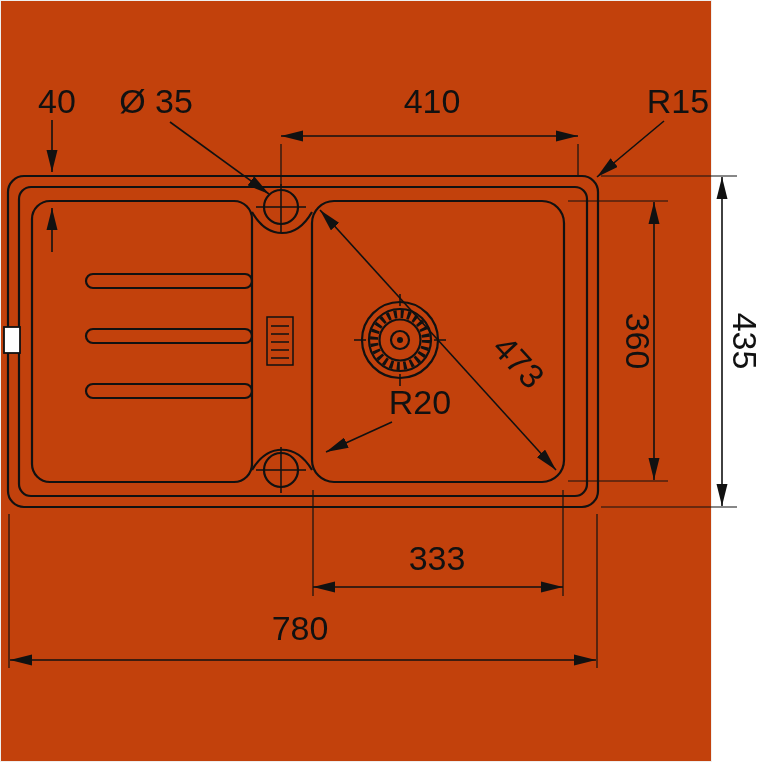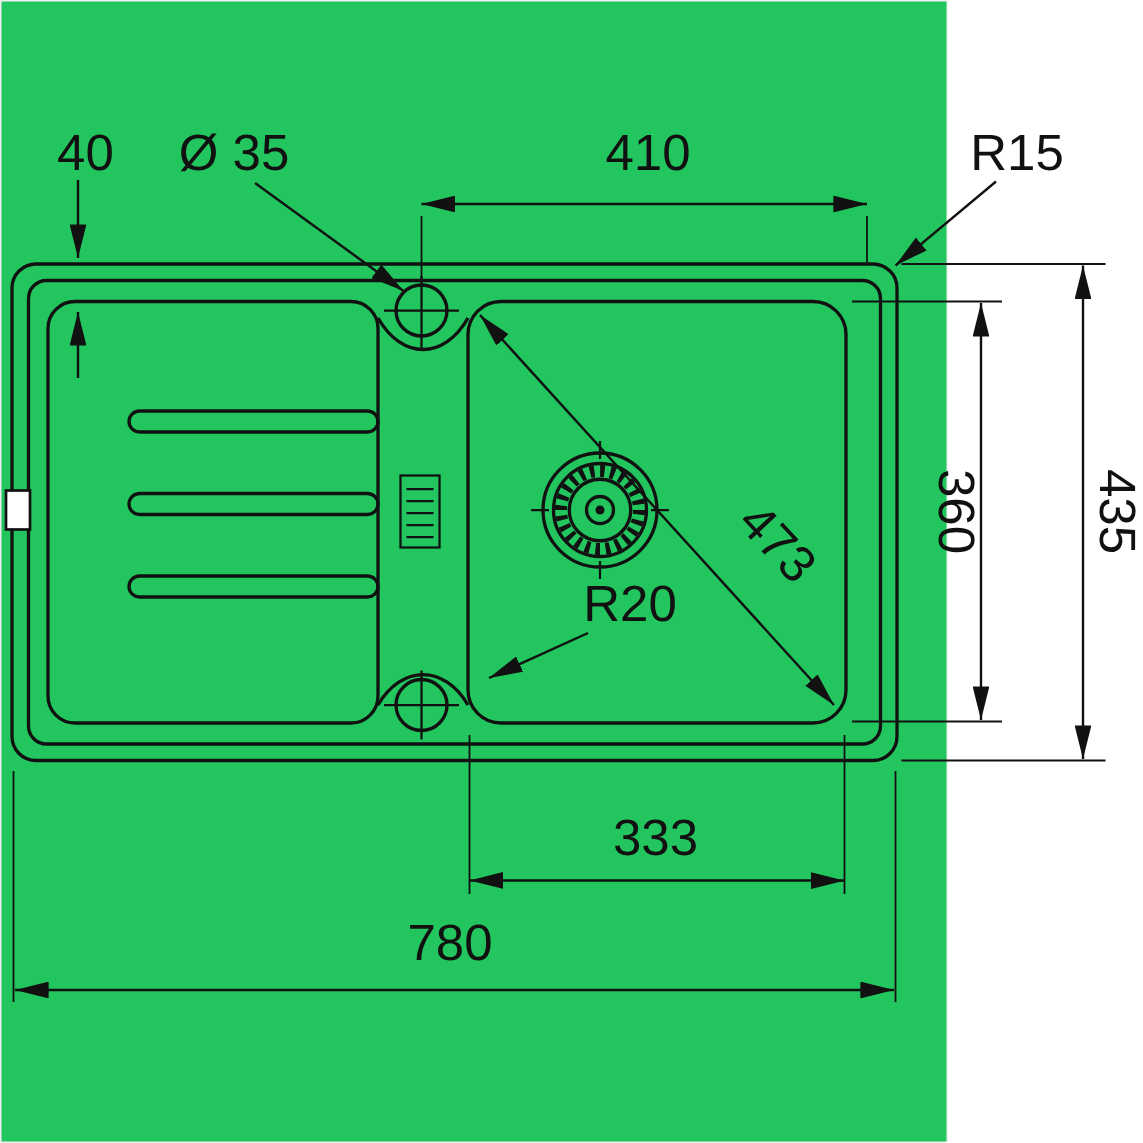--- a/index.html
+++ b/index.html
@@ -1,19 +1,19 @@
 <!DOCTYPE html>
 <html><head>
 <meta charset="utf-8">
 <style>
   html,body{margin:0;padding:0;background:#ffffff;}
   .canvas{
     position:relative;
-    width:632px;height:762px;
-    background:#22c55e;
+    width:712px;height:762px;
+    background:#c2410c;
     box-shadow: inset 0 0 0 1px #efefef;
     font-family:"Liberation Sans", sans-serif;
   }
   svg{display:block;}
   .outline{fill:none;stroke:#111;stroke-width:2.2;stroke-linejoin:round;}
   .thin{fill:none;stroke:#111;stroke-width:1.5;}
   .dim{fill:none;stroke:#111;stroke-width:1.6;}
   .ext{fill:none;stroke:#111;stroke-width:1.2;}
   .dimtext{font-family:"Liberation Sans", sans-serif;font-size:34px;fill:#111;}
 </style>

